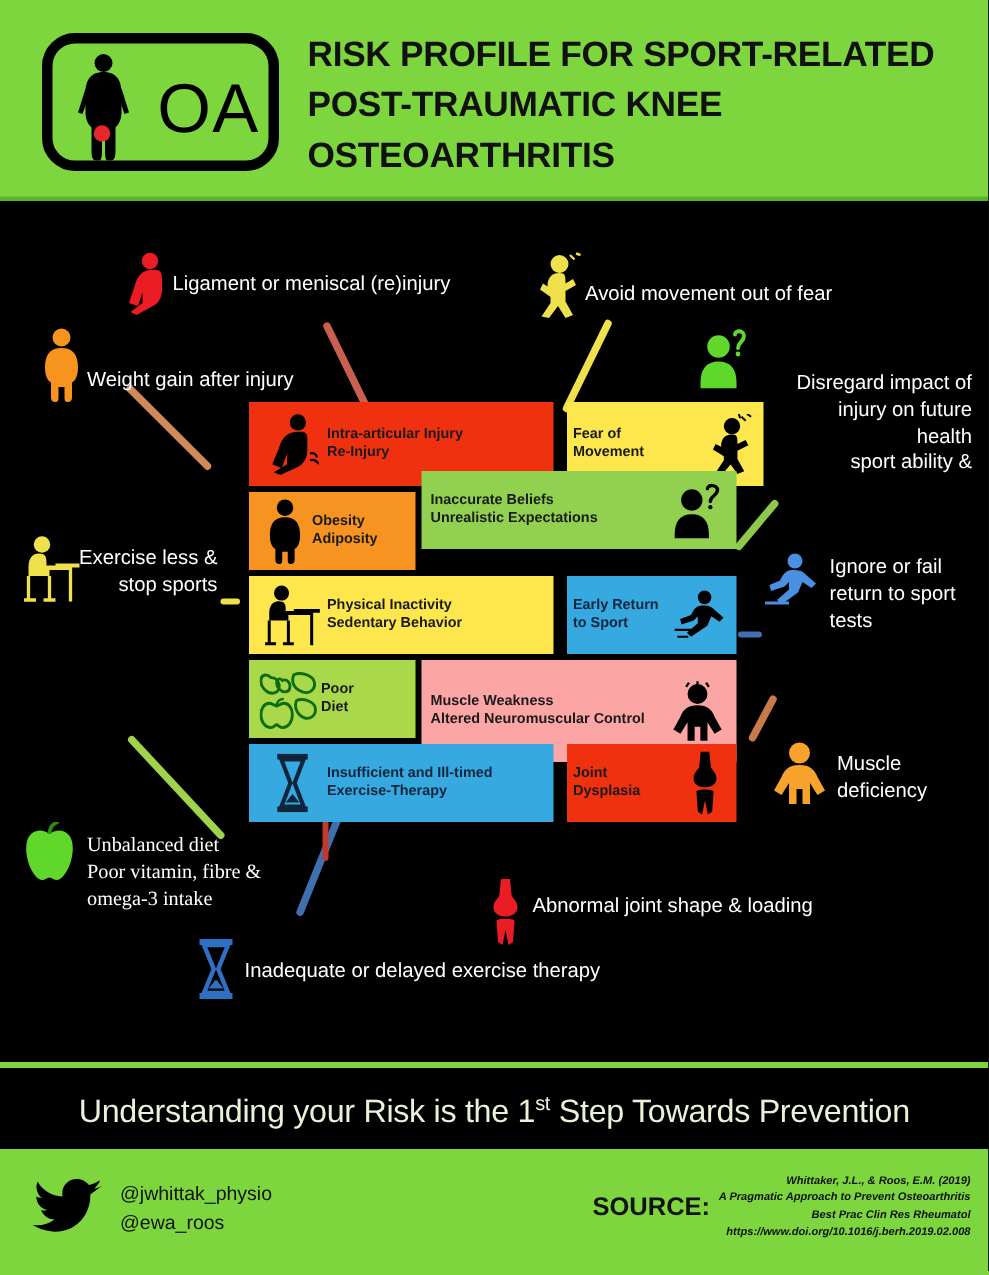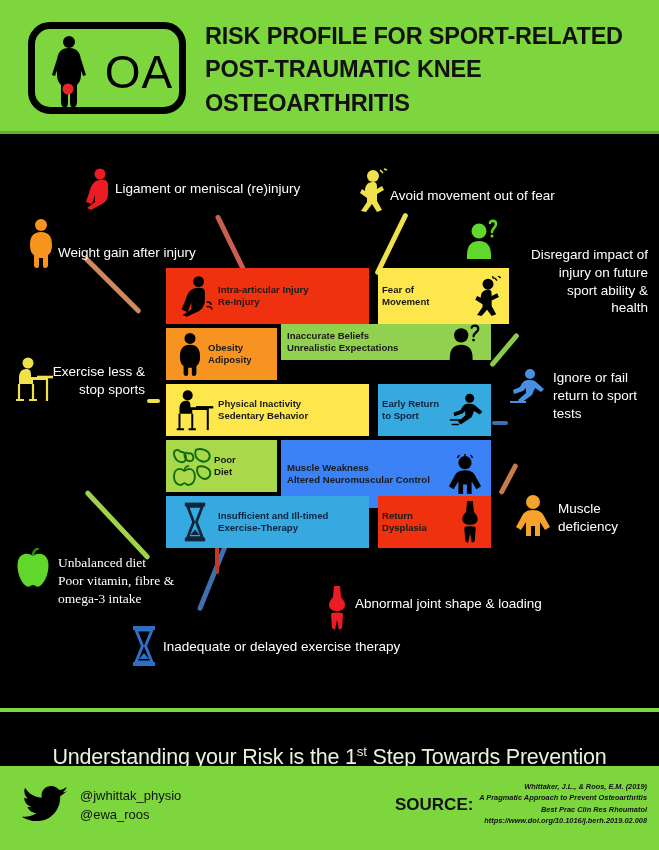--- a/index.html
+++ b/index.html
@@ -44,21 +44,21 @@
     font-size:9.6px;font-weight:bold;line-height:1.28;color:#000;
   }
   .blk .bl-icon{flex:0 0 auto;display:flex;align-items:center;justify-content:center;}
   .blk .bl-txt{flex:1 1 auto;}
   .blk.rev{flex-direction:row-reverse;}
   .blk.rev .bl-txt{padding-right:4px;}
   
   #banner{
     position:absolute;left:0;top:708px;width:659px;height:58px;background:#000;
     border-top:4px solid #7ed63f;
-    display:flex;align-items:flex-end;justify-content:center;
+    display:flex;align-items:center;justify-content:center;
   }
   #banner-text{
     color:#e8f2d8;font-size:21.5px;font-weight:normal;letter-spacing:-0.2px;
     white-space:nowrap;
   }
   #banner-text sup{font-size:0.62em;vertical-align:super;}
   
   #footer{
     position:absolute;left:0;top:766px;width:659px;height:84px;background:#7ed63f;
   }
@@ -137,22 +137,22 @@
 
     <svg class="ann" style="left:466px;top:85px;width:34px;height:40px;" viewBox="0 0 34 40">
       <circle cx="13" cy="12" r="7.5" fill="#5fd82b"></circle>
       <path d="M13 22 C5 22 1 27 1 36 L1 40 L25 40 L25 36 C25 27 21 22 13 22 Z" fill="#5fd82b"></path>
       <path d="M24 4 C24 1 30 1 30 5 C30 9 26 9 26 13" stroke="#5fd82b" stroke-width="2.6" fill="none" stroke-linecap="round"></path>
       <circle cx="26" cy="17" r="1.6" fill="#5fd82b"></circle>
     </svg>
     <div class="ann right" style="left:400px;top:112px;width:248px;">
       <div>Disregard impact of</div>
       <div>injury  on future</div>
+      <div>health</div>
       <div>sport ability &amp;</div>
-      <div>health</div>
     </div>
 
     <svg class="ann" style="left:13px;top:222px;width:42px;height:46px;" viewBox="0 0 42 46">
       <circle cx="15" cy="7" r="5.5" fill="#efe14c"></circle>
       <path d="M13 13 C8 13 6 17 6 22 L6 28 L20 28 L20 24 L34 24 L34 21 L18 21 L18 19 C18 15 17 13 13 13 Z" fill="#efe14c"></path>
       <path d="M6 28 L6 44 M3 44 L11 44" stroke="#efe14c" stroke-width="2.2" fill="none"></path>
       <path d="M20 28 L20 44 M16 44 L24 44" stroke="#efe14c" stroke-width="2.2" fill="none"></path>
       <path d="M34 21 L34 45" stroke="#efe14c" stroke-width="2.2" fill="none"></path>
       <path d="M24 21 L40 21" stroke="#efe14c" stroke-width="2.6" fill="none"></path>
     </svg>
@@ -243,21 +243,21 @@
           <circle cx="15" cy="7" r="6" fill="#000"></circle>
           <path d="M15 14 C7 14 4 19 4 27 C4 33 6 36 8 37 L8 45 C8 47 9 48 11 48 C12.5 48 13 47 13 45 L13 39 L17 39 L17 45 C17 47 17.5 48 19 48 C21 48 22 47 22 45 L22 37 C24 36 26 33 26 27 C26 19 23 14 15 14 Z" fill="#000"></path>
         </svg>
       </span>
       <span class="bl-txt" style="color:#1a1a1a;">
         <span>Obesity</span><br>
         <span>Adiposity</span>
       </span>
     </div>
 
-    <div class="blk rev" style="left:281px;top:190px;width:210px;height:36px;background:#92d050;padding:0 6px;">
+    <div class="blk rev" style="left:281px;top:180px;width:210px;height:52px;background:#92d050;padding:0 6px;">
       <span class="bl-icon" style="width:40px;">
         <svg viewBox="0 0 34 40" width="34" height="38">
           <circle cx="13" cy="13" r="7.5" fill="#000"></circle>
           <path d="M13 23 C5 23 1 28 1 37 L1 40 L25 40 L25 37 C25 28 21 23 13 23 Z" fill="#000"></path>
           <path d="M24 5 C24 2 31 2 31 6 C31 10 26 10 26 14" stroke="#000" stroke-width="2.4" fill="none" stroke-linecap="round"></path>
           <circle cx="26" cy="18" r="1.5" fill="#000"></circle>
         </svg>
       </span>
       <span class="bl-txt" style="color:#1a1a1a;">
         <span>Inaccurate Beliefs</span><br>
@@ -306,21 +306,21 @@
           <path d="M12 26 C12 23 14 21 17 21" stroke="#0e6b0e" stroke-width="1.8" fill="none"></path>
           <path d="M26 22 C24 26 26 32 31 34 C36 36 40 32 39 27 C38 23 31 20 26 22 Z" fill="none" stroke="#0e6b0e" stroke-width="2"></path>
         </svg>
       </span>
       <span class="bl-txt" style="color:#1a1a1a;">
         <span>Poor</span><br>
         <span>Diet</span>
       </span>
     </div>
 
-    <div class="blk rev" style="left:281px;top:306px;width:210px;height:68px;background:#3b82f6;padding:0 6px;justify-content:flex-end;">
+    <div class="blk rev" style="left:281px;top:306px;width:210px;height:68px;background:#fca5a5;padding:0 6px;justify-content:flex-end;">
       <span class="bl-icon" style="width:40px;">
         <svg viewBox="0 0 38 42" width="36" height="40">
           <circle cx="19" cy="9" r="7" fill="#000"></circle>
           <path d="M19 17 C12 17 9 20 7 25 L2 34 L7 37 L12 29 L12 42 L17 42 L17 32 L21 32 L21 42 L26 42 L26 29 L31 37 L36 34 L31 25 C29 20 26 17 19 17 Z" fill="#000"></path>
           <path d="M13 1 L11 4 M19 0 L19 3 M25 1 L27 4" stroke="#000" stroke-width="1.6" fill="none"></path>
         </svg>
       </span>
       <span class="bl-txt" style="color:#1a1a1a;">
         <span>Muscle Weakness</span><br>
         <span>Altered Neuromuscular Control</span>
@@ -343,21 +343,21 @@
     </div>
 
     <div class="blk rev" style="left:378px;top:362px;width:113px;height:52px;background:#f03110;padding:0 4px;">
       <span class="bl-icon" style="width:34px;">
         <svg viewBox="0 0 24 44" width="26" height="42">
           <path d="M9 0 L15 0 L16 10 C16 13 20 14 20 19 C20 23 16 25 12 25 C8 25 4 23 4 19 C4 14 8 13 8 10 Z" fill="#000"></path>
           <path d="M6 28 C6 26 18 26 18 28 L17 42 L14 44 L12 34 L10 44 L7 42 Z" fill="#000"></path>
         </svg>
       </span>
       <span class="bl-txt" style="color:#1a1a1a;">
-        <span>Return</span><br>
+        <span>Joint</span><br>
         <span>Dysplasia</span>
       </span>
     </div>
 
   </div>
 
   <div id="banner">
     <div id="banner-text">
       <span>Understanding your Risk is the 1</span><sup>st</sup><span> Step Towards Prevention</span>
     </div>

